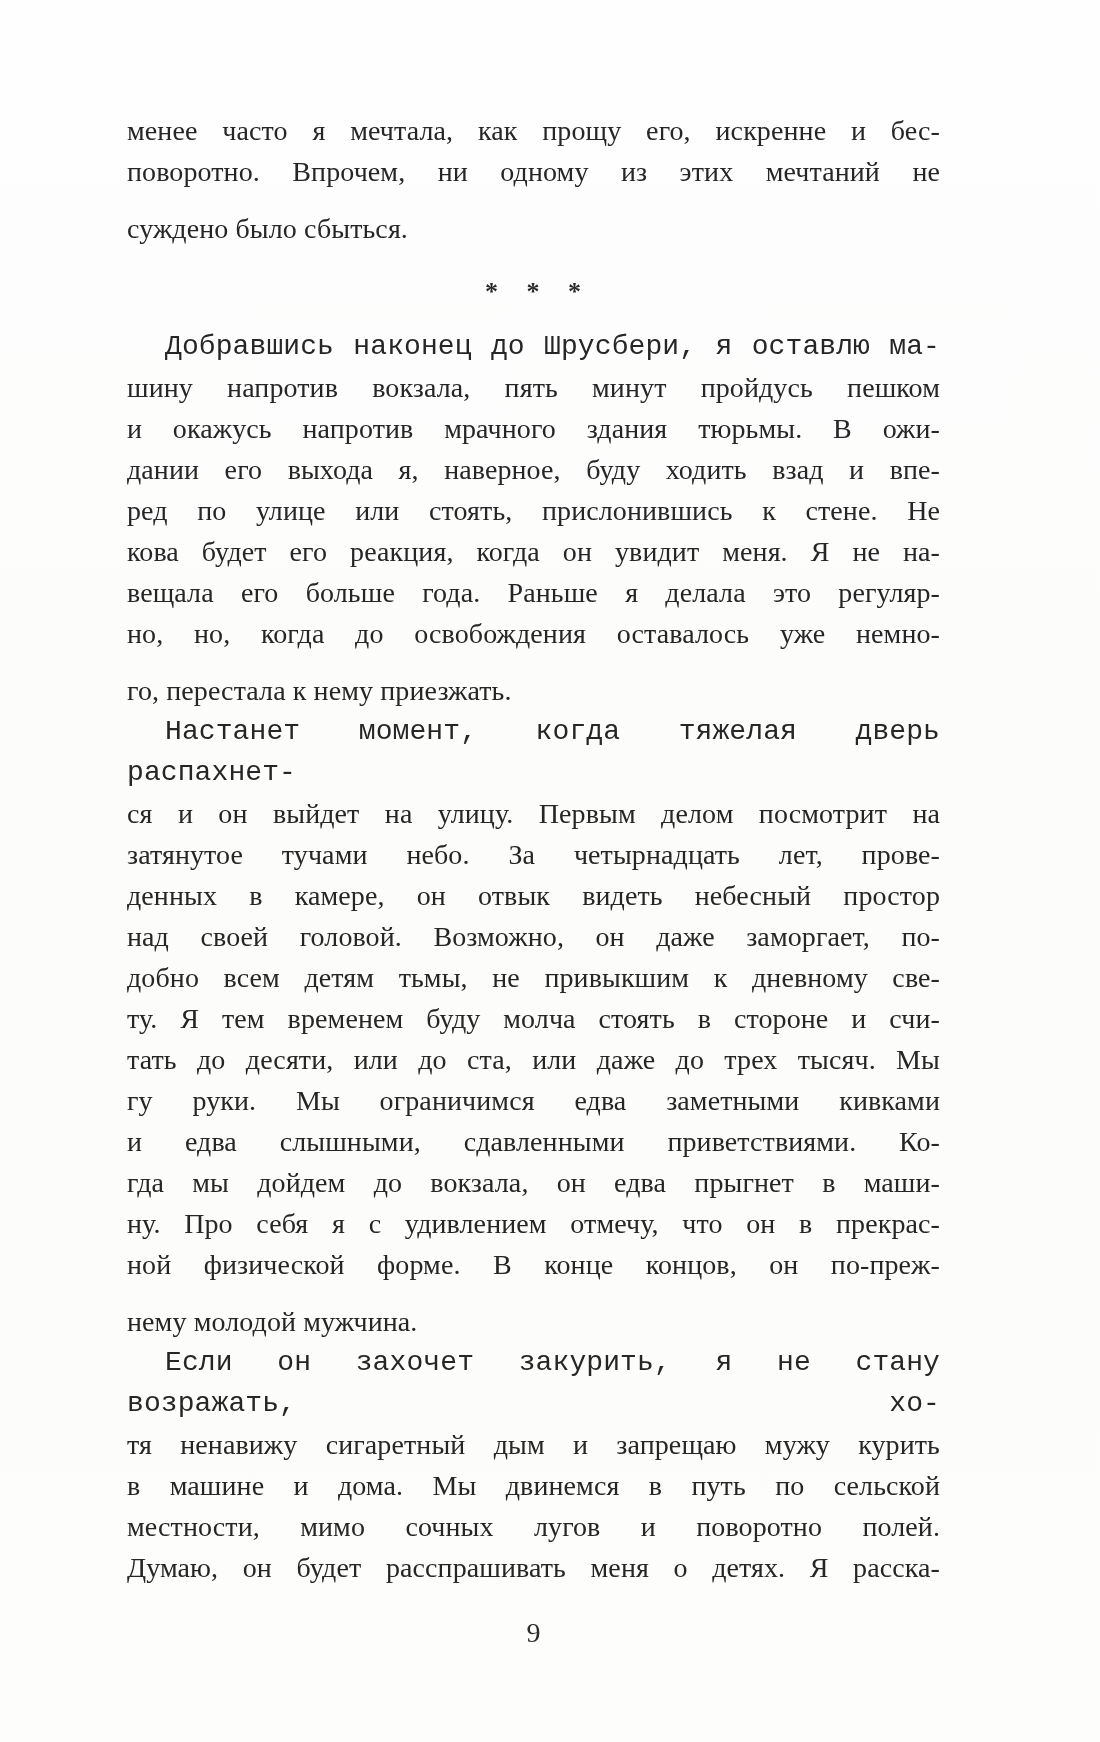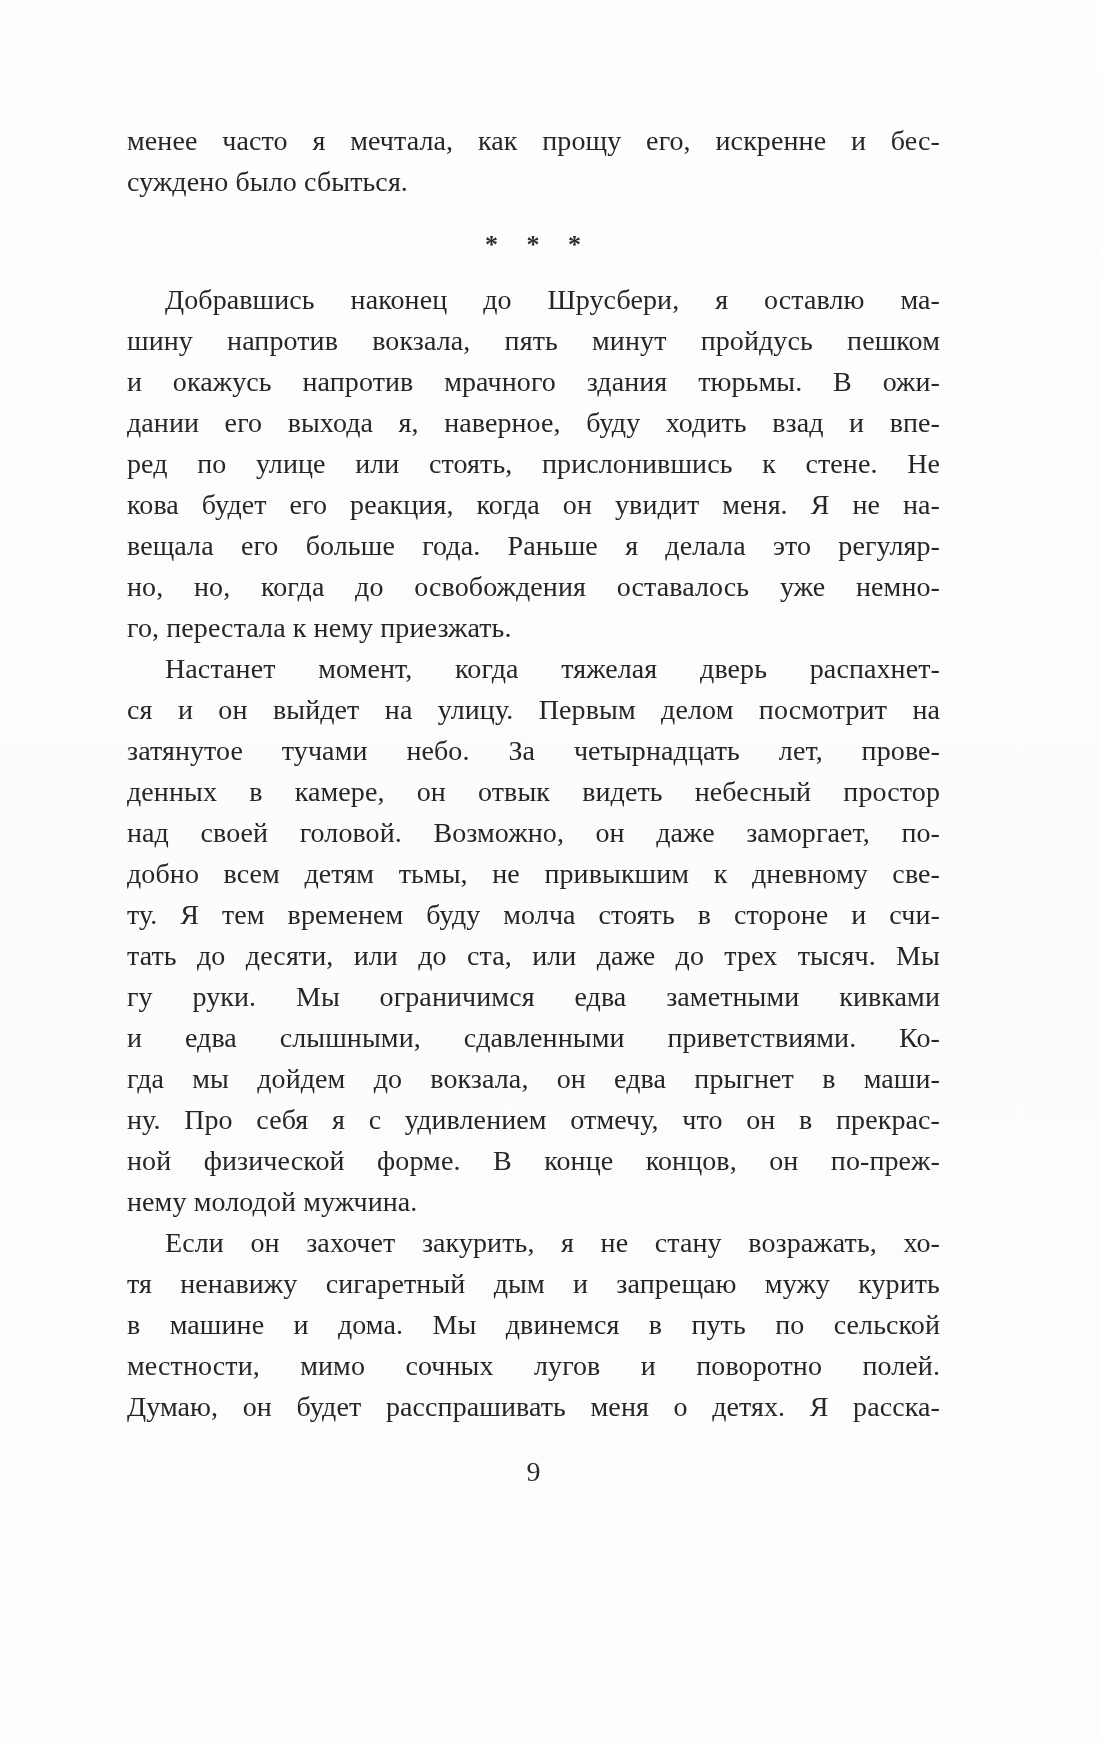--- a/index.html
+++ b/index.html
@@ -16,40 +16,42 @@
     overflow: hidden;
   }
   .book-page {
     position: absolute;
     inset: 0;
     background: linear-gradient(180deg, #fefefe 0%, #fcfcfb 50%, #fdfdfc 100%);
   }
   .text-content {
     position: absolute;
     left: 127px;
-    top: 120px;
+    top: 110px;
     width: 813px;
   }
   .para {
     margin: 0;
     padding: 0;
   }
   .line {
     font-size: 28px;
     line-height: 41px;
     text-align: justify;
     text-align-last: justify;
     white-space: normal;
     letter-spacing: 0.1px;
   }
   .line.last-left {
     text-align-last: left;
+    margin-top: 16px;
   }
   .para.indent .line:first-child {
     text-indent: 38px;
+    font-family: Liberation Mono, monospace;
   }
   .separator {
     font-size: 26px;
     line-height: 41px;
     text-align: center;
     margin-top: 22px;
     margin-bottom: 14px;
     word-spacing: 20px;
     letter-spacing: 1px;
     font-weight: bold;
@@ -64,20 +66,21 @@
   }
 </style>
 </head>
 <body>
 
 <main class="book-page">
   <div class="text-content">
 
   <div class="para">
         <div class="line">менее часто я мечтала, как прощу его, искренне и бес-</div>
+        <div class="line">поворотно. Впрочем, ни одному из этих мечтаний не</div>
         <div class="line last-left">суждено было сбыться.</div>
       </div>
       <div class="separator">* * *</div>
       <div class="para indent">
         <div class="line">Добравшись наконец до Шрусбери, я оставлю ма-</div>
         <div class="line">шину напротив вокзала, пять минут пройдусь пешком</div>
         <div class="line">и окажусь напротив мрачного здания тюрьмы. В ожи-</div>
         <div class="line">дании его выхода я, наверное, буду ходить взад и впе-</div>
         <div class="line">ред по улице или стоять, прислонившись к стене. Не</div>
         <div class="line">кова будет его реакция, когда он увидит меня. Я не на-</div>

